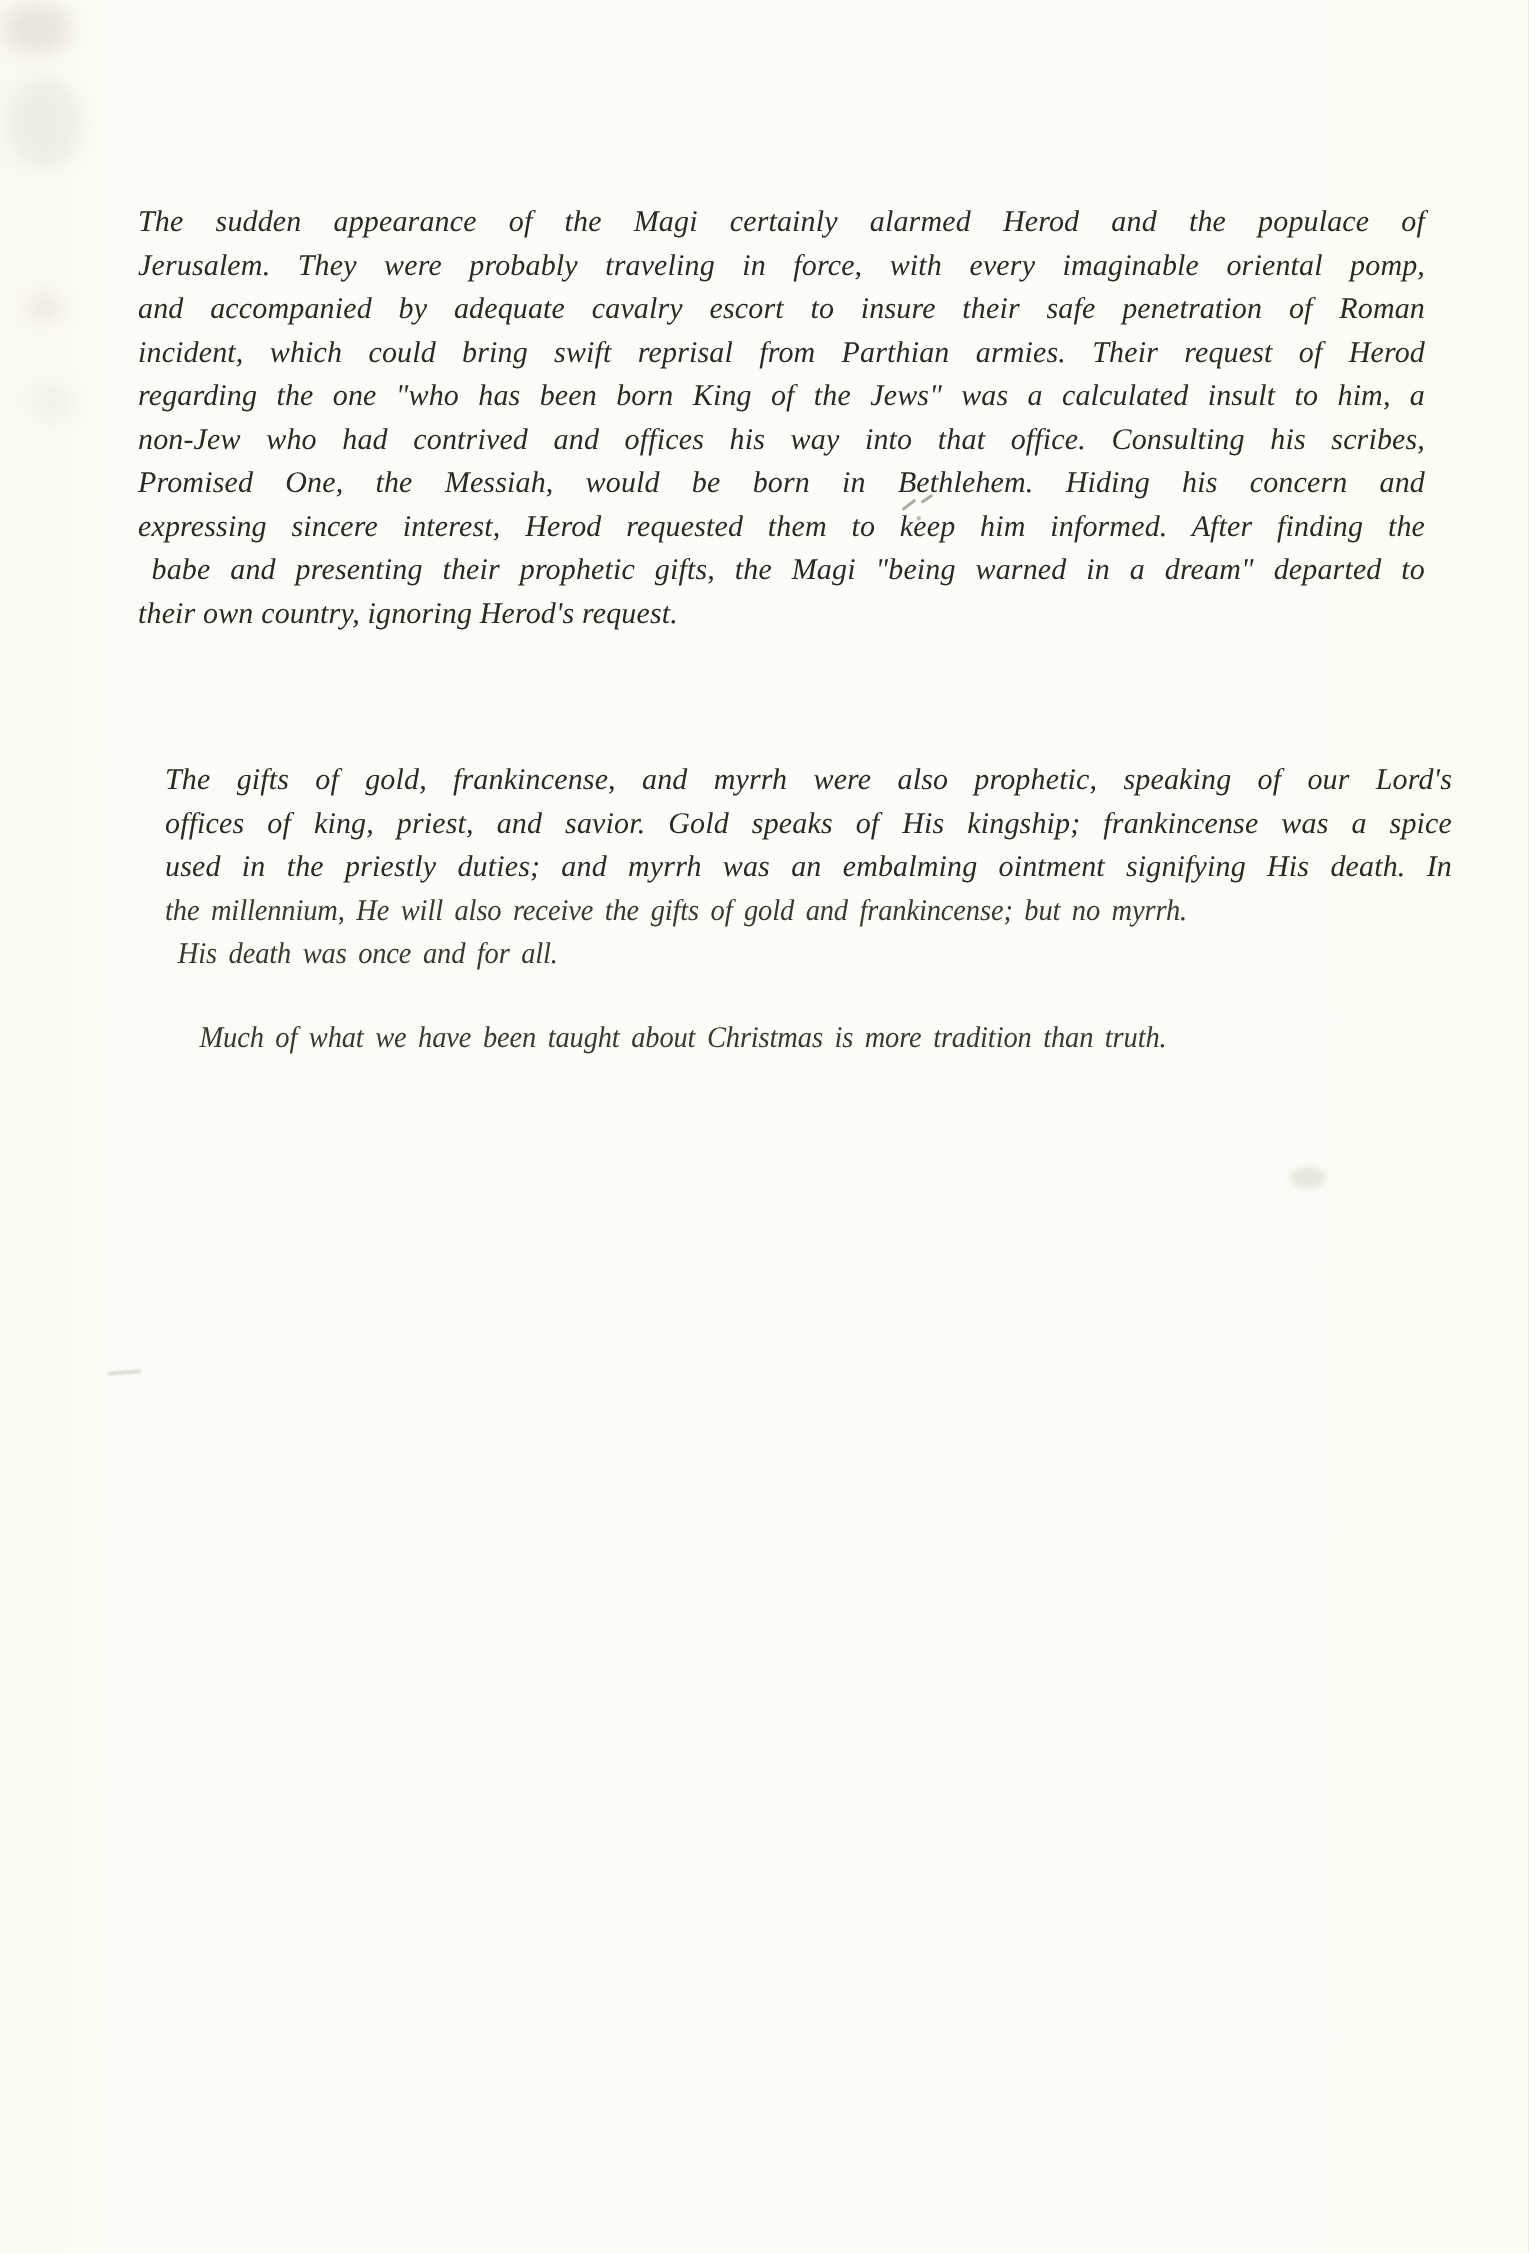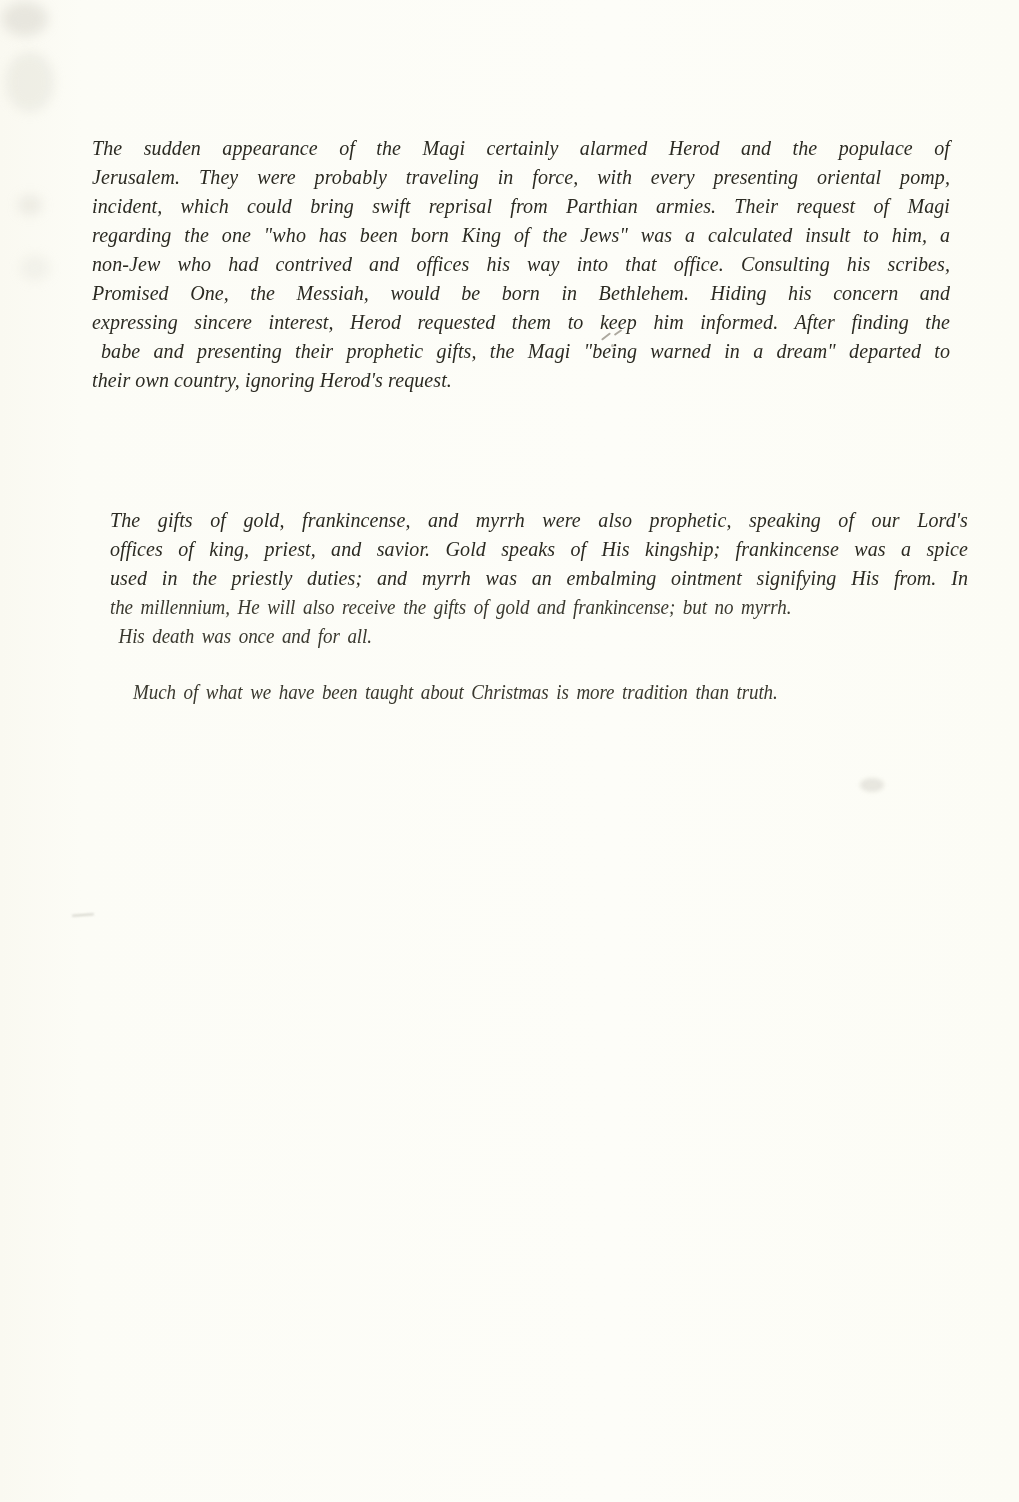--- a/index.html
+++ b/index.html
@@ -83,33 +83,34 @@
 
 <div class="page">
 
   <div class="smudge s1"></div>
   <div class="smudge s2"></div>
   <div class="smudge s3"></div>
   <div class="smudge s4"></div>
 
   <div class="textblock" id="para-0">
       <div class="line justify">The sudden appearance of the Magi certainly alarmed Herod and the populace of</div>
-      <div class="line justify">Jerusalem. They were probably traveling in force, with every presenting oriental pomp,</div>
-      <div class="line justify">incident, which could bring swift reprisal from Parthian armies. Their request of Magi</div>
+      <div class="line justify">Jerusalem. They were probably traveling in force, with every imaginable oriental pomp,</div>
+      <div class="line justify">and accompanied by adequate cavalry escort to insure their safe penetration of Roman</div>
+      <div class="line justify">incident, which could bring swift reprisal from Parthian armies. Their request of Herod</div>
       <div class="line justify">regarding the one "who has been born King of the Jews" was a calculated insult to him, a</div>
       <div class="line justify">non-Jew who had contrived and offices his way into that office. Consulting his scribes,</div>
       <div class="line justify">Promised One, the Messiah, would be born in Bethlehem. Hiding his concern and</div>
       <div class="line justify">expressing sincere interest, Herod requested them to keep him informed. After finding the</div>
       <div class="line justify indent">babe and presenting their prophetic gifts, the Magi "being warned in a dream" departed to</div>
       <div class="line">their own country, ignoring Herod's request.</div>
     </div>
   <div class="textblock" id="para-1">
       <div class="line justify">The gifts of gold, frankincense, and myrrh were also prophetic, speaking of our Lord's</div>
       <div class="line justify">offices of king, priest, and savior. Gold speaks of His kingship; frankincense was a spice</div>
-      <div class="line justify">used in the priestly duties; and myrrh was an embalming ointment signifying His from. In</div>
+      <div class="line justify">used in the priestly duties; and myrrh was an embalming ointment signifying His death. In</div>
       <div class="line condensed">the millennium, He will also receive the gifts of gold and frankincense; but no myrrh.</div>
       <div class="line indent condensed">His death was once and for all.</div>
     </div>
   <div class="textblock" id="para-2">
       <div class="line condensed">Much of what we have been taught about Christmas is more tradition than truth.</div>
     </div>
 
   <div class="pen-mark m1"></div>
   <div class="pen-mark m2"></div>
   <div class="pen-mark m3"></div>

